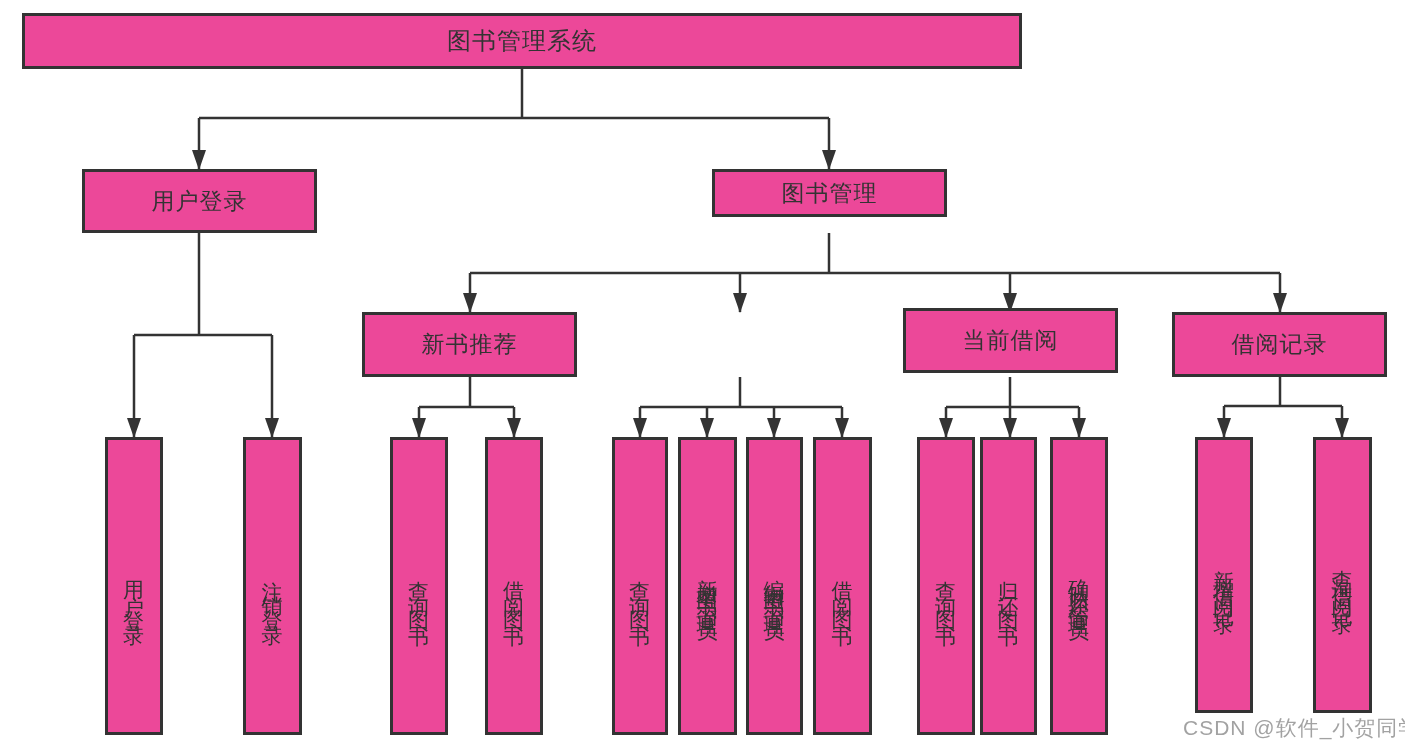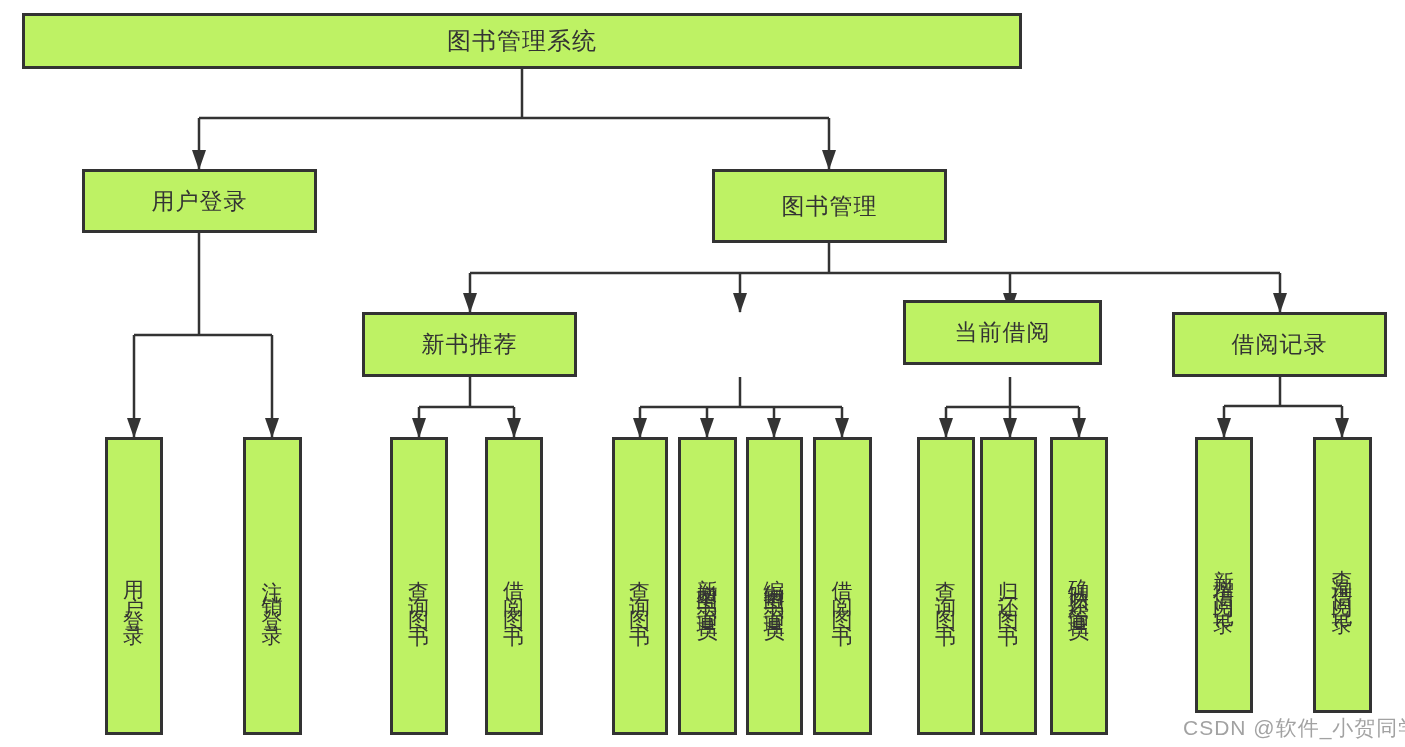--- a/index.html
+++ b/index.html
@@ -16,21 +16,21 @@
   }
   #connector-svg {
     position: absolute; left: 0; top: 0;
     width: 1405px; height: 747px;
     z-index: 1;
   }
   .node {
     position: absolute;
     box-sizing: border-box;
     border: 3px solid #333333;
-    background: #bef264;
+    background: #ec4899;
     color: #333333;
     display: flex;
     align-items: center;
     justify-content: center;
     z-index: 2;
   }
   .hbox { font-size: 23px; letter-spacing: 1px; }
   .root-box { font-size: 24px; }
   .vbox span {
     writing-mode: vertical-rl;
@@ -102,28 +102,28 @@
     </g>
   </svg>
 
   <div class="node hbox root-box" style="left:22px; top:13px; width:1000px; height:56px;">
     <span>图书管理系统</span>
   </div>
 
   <div class="node hbox" style="left:82px; top:169px; width:235px; height:64px;">
     <span>用户登录</span>
   </div>
-  <div class="node hbox" style="left:712px; top:169px; width:235px; height:74px;">
+  <div class="node hbox" style="left:712px; top:169px; width:235px; height:48px;">
     <span>图书管理</span>
   </div>
 
   <div class="node hbox" style="left:362px; top:312px; width:215px; height:65px;">
     <span>新书推荐</span>
   </div>
-  <div class="node hbox" style="left:903px; top:300px; width:199px; height:65px;">
+  <div class="node hbox" style="left:903px; top:308px; width:215px; height:65px;">
     <span>当前借阅</span>
   </div>
   <div class="node hbox" style="left:1172px; top:312px; width:215px; height:65px;">
     <span>借阅记录</span>
   </div>
 
   <div class="node vbox sp-wide" style="left:105px; top:437px; width:58px; height:298px;">
     <span>用户登录</span>
   </div>
   <div class="node vbox sp-wide" style="left:243px; top:437px; width:59px; height:298px;">

